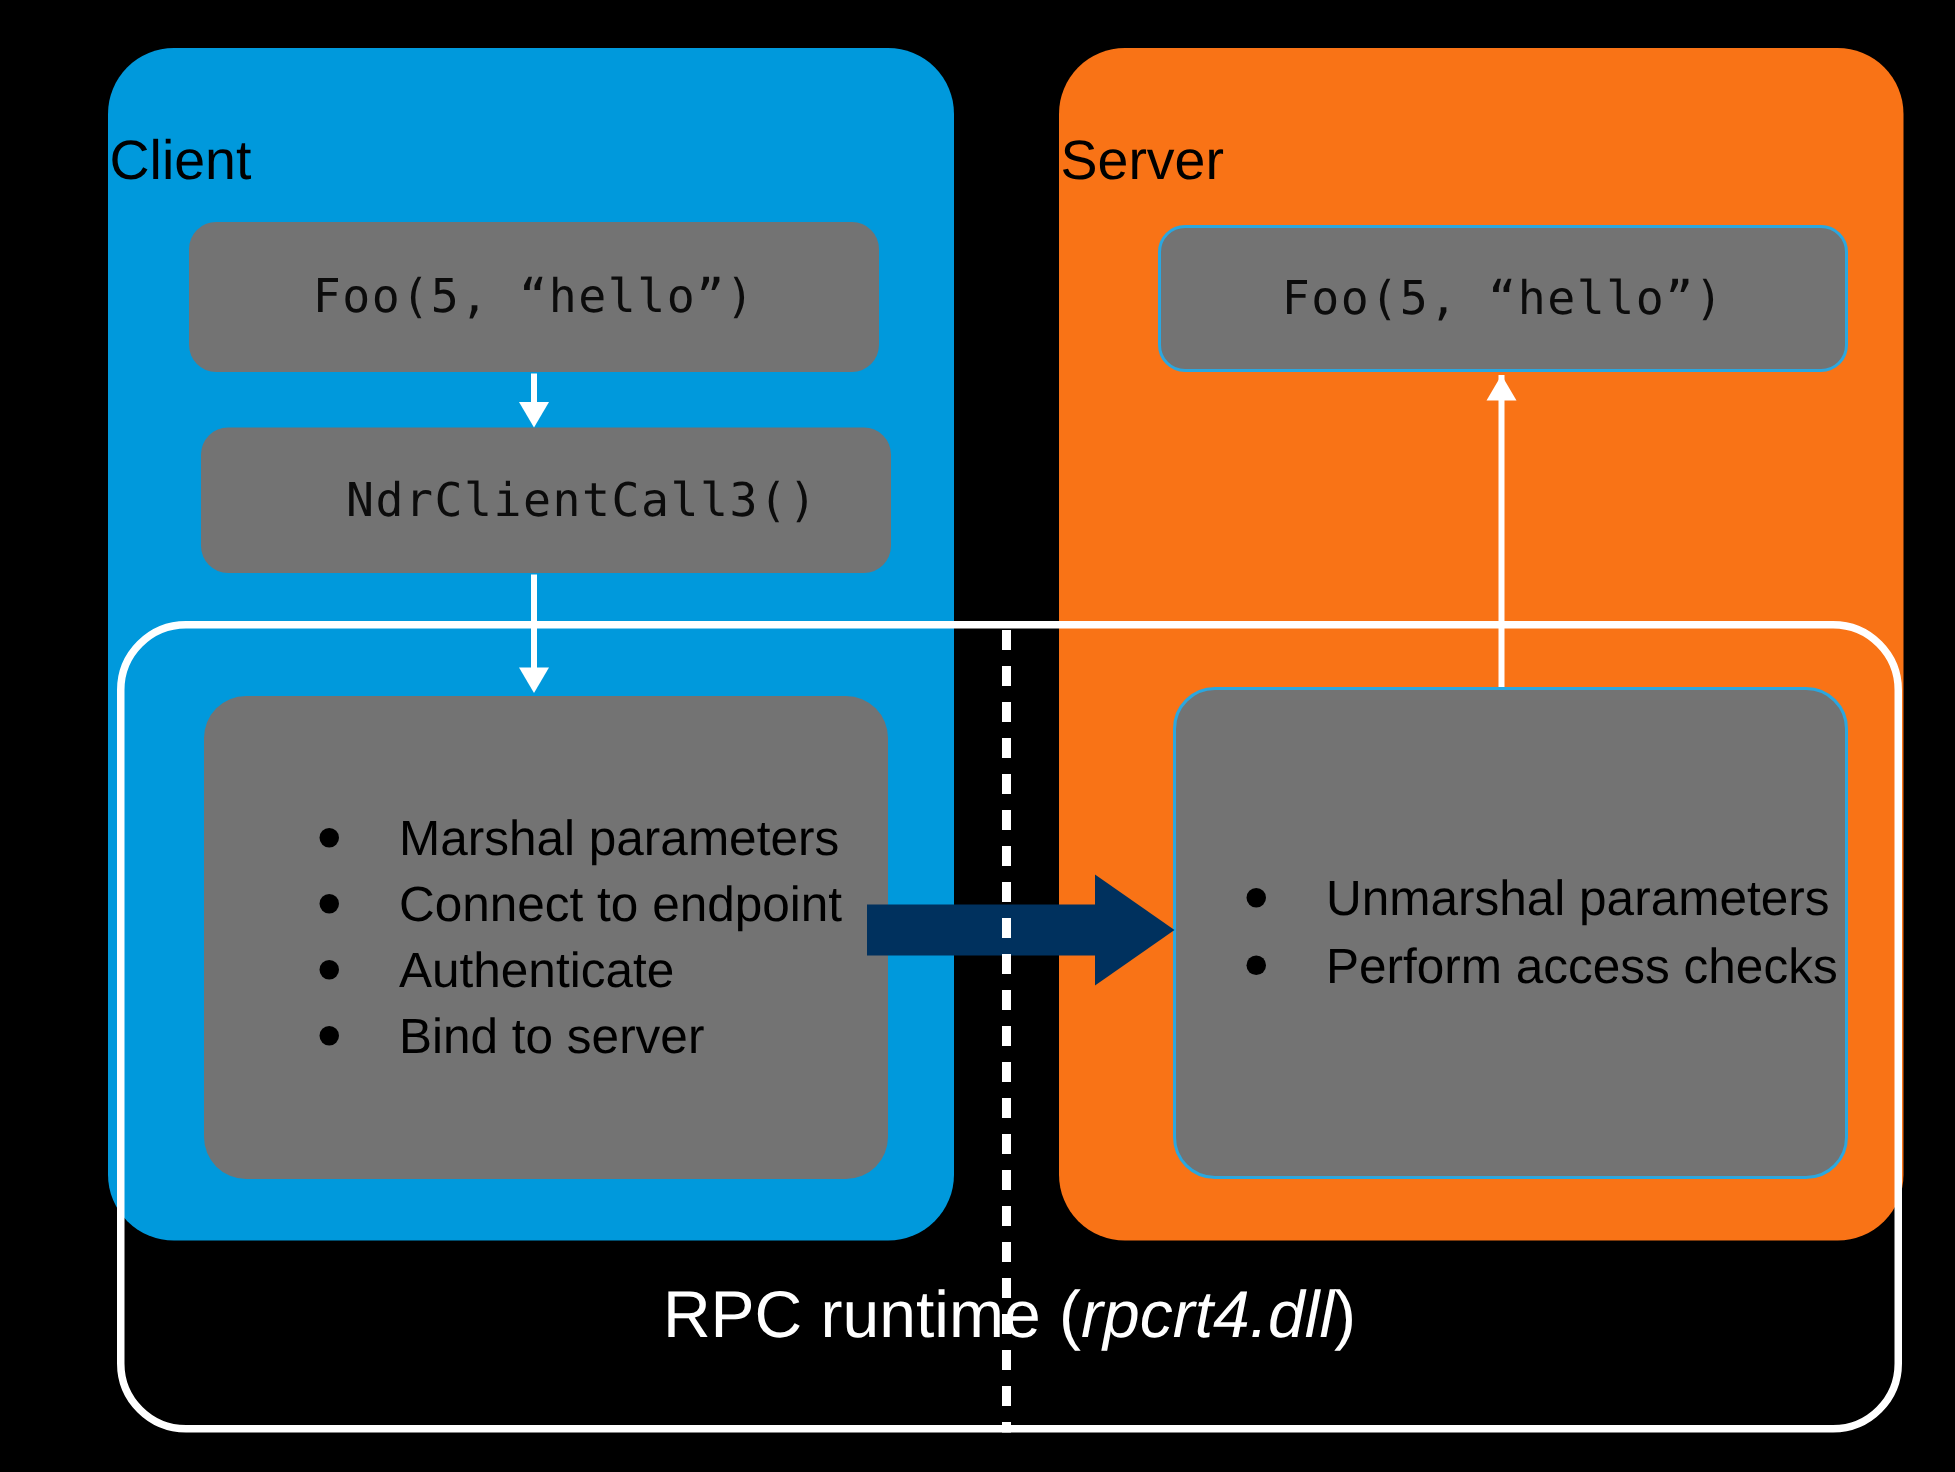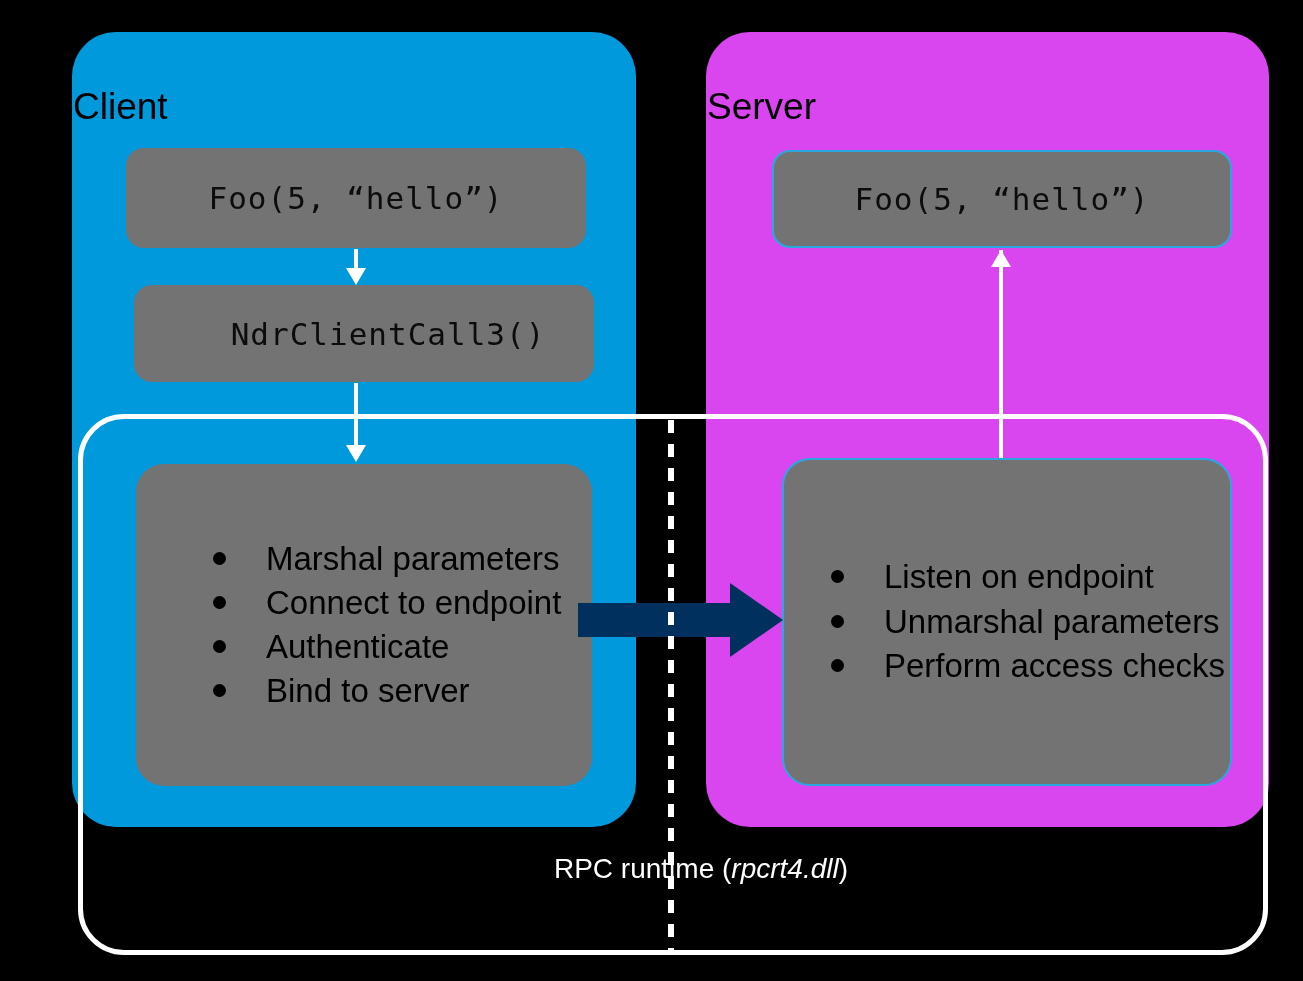--- a/index.html
+++ b/index.html
@@ -22,21 +22,21 @@
     border-radius: 44px;
   }
   #client-panel {
     left: 72px;  top: 32px;
     width: 564px; height: 795px;
     background: #0099DC;
   }
   #server-panel {
     left: 706px; top: 32px;
     width: 563px; height: 795px;
-    background: #d946ef;
+    background: #f97316;
   }
 
   .panel-title {
     position: absolute;
     left: 1px; right: 0;
     top: 56px;
     text-align: left;
     font-size: 37px;
     color: #000000;
     line-height: 1;
@@ -109,24 +109,23 @@
     box-sizing: border-box;
     pointer-events: none;
   }
   #rpc-label {
     position: absolute;
     left: 78px;
     top: 855px;
     width: 1190px;
     text-align: center;
     color: #FFFFFF;
-    font-size: 28px;
+    font-size: 44px;
     line-height: 1;
     white-space: nowrap;
-    margin-left: 28px;
   }
   #rpc-label .ital { font-style: italic; }
 
   
   #divider {
     position: absolute;
     left: 668px;
     top: 420px;
     width: 6px;
     height: 535px;
@@ -229,24 +228,20 @@
   </div>
 
   <div class="wbox mono cyan-edge" id="server-foo">
     <span>Foo(5, “hello”)</span>
   </div>
 
   <div class="wbox cyan-edge" id="server-list">
     <ul class="bullets">
       <li>
         <span class="dot"></span>
-        <span>Listen on endpoint</span>
-      </li>
-      <li>
-        <span class="dot"></span>
         <span>Unmarshal parameters</span>
       </li>
       <li>
         <span class="dot"></span>
         <span>Perform access checks</span>
       </li>
     </ul>
   </div>
 
   <div class="v-arrow down" id="arrow-foo-to-ndr">

